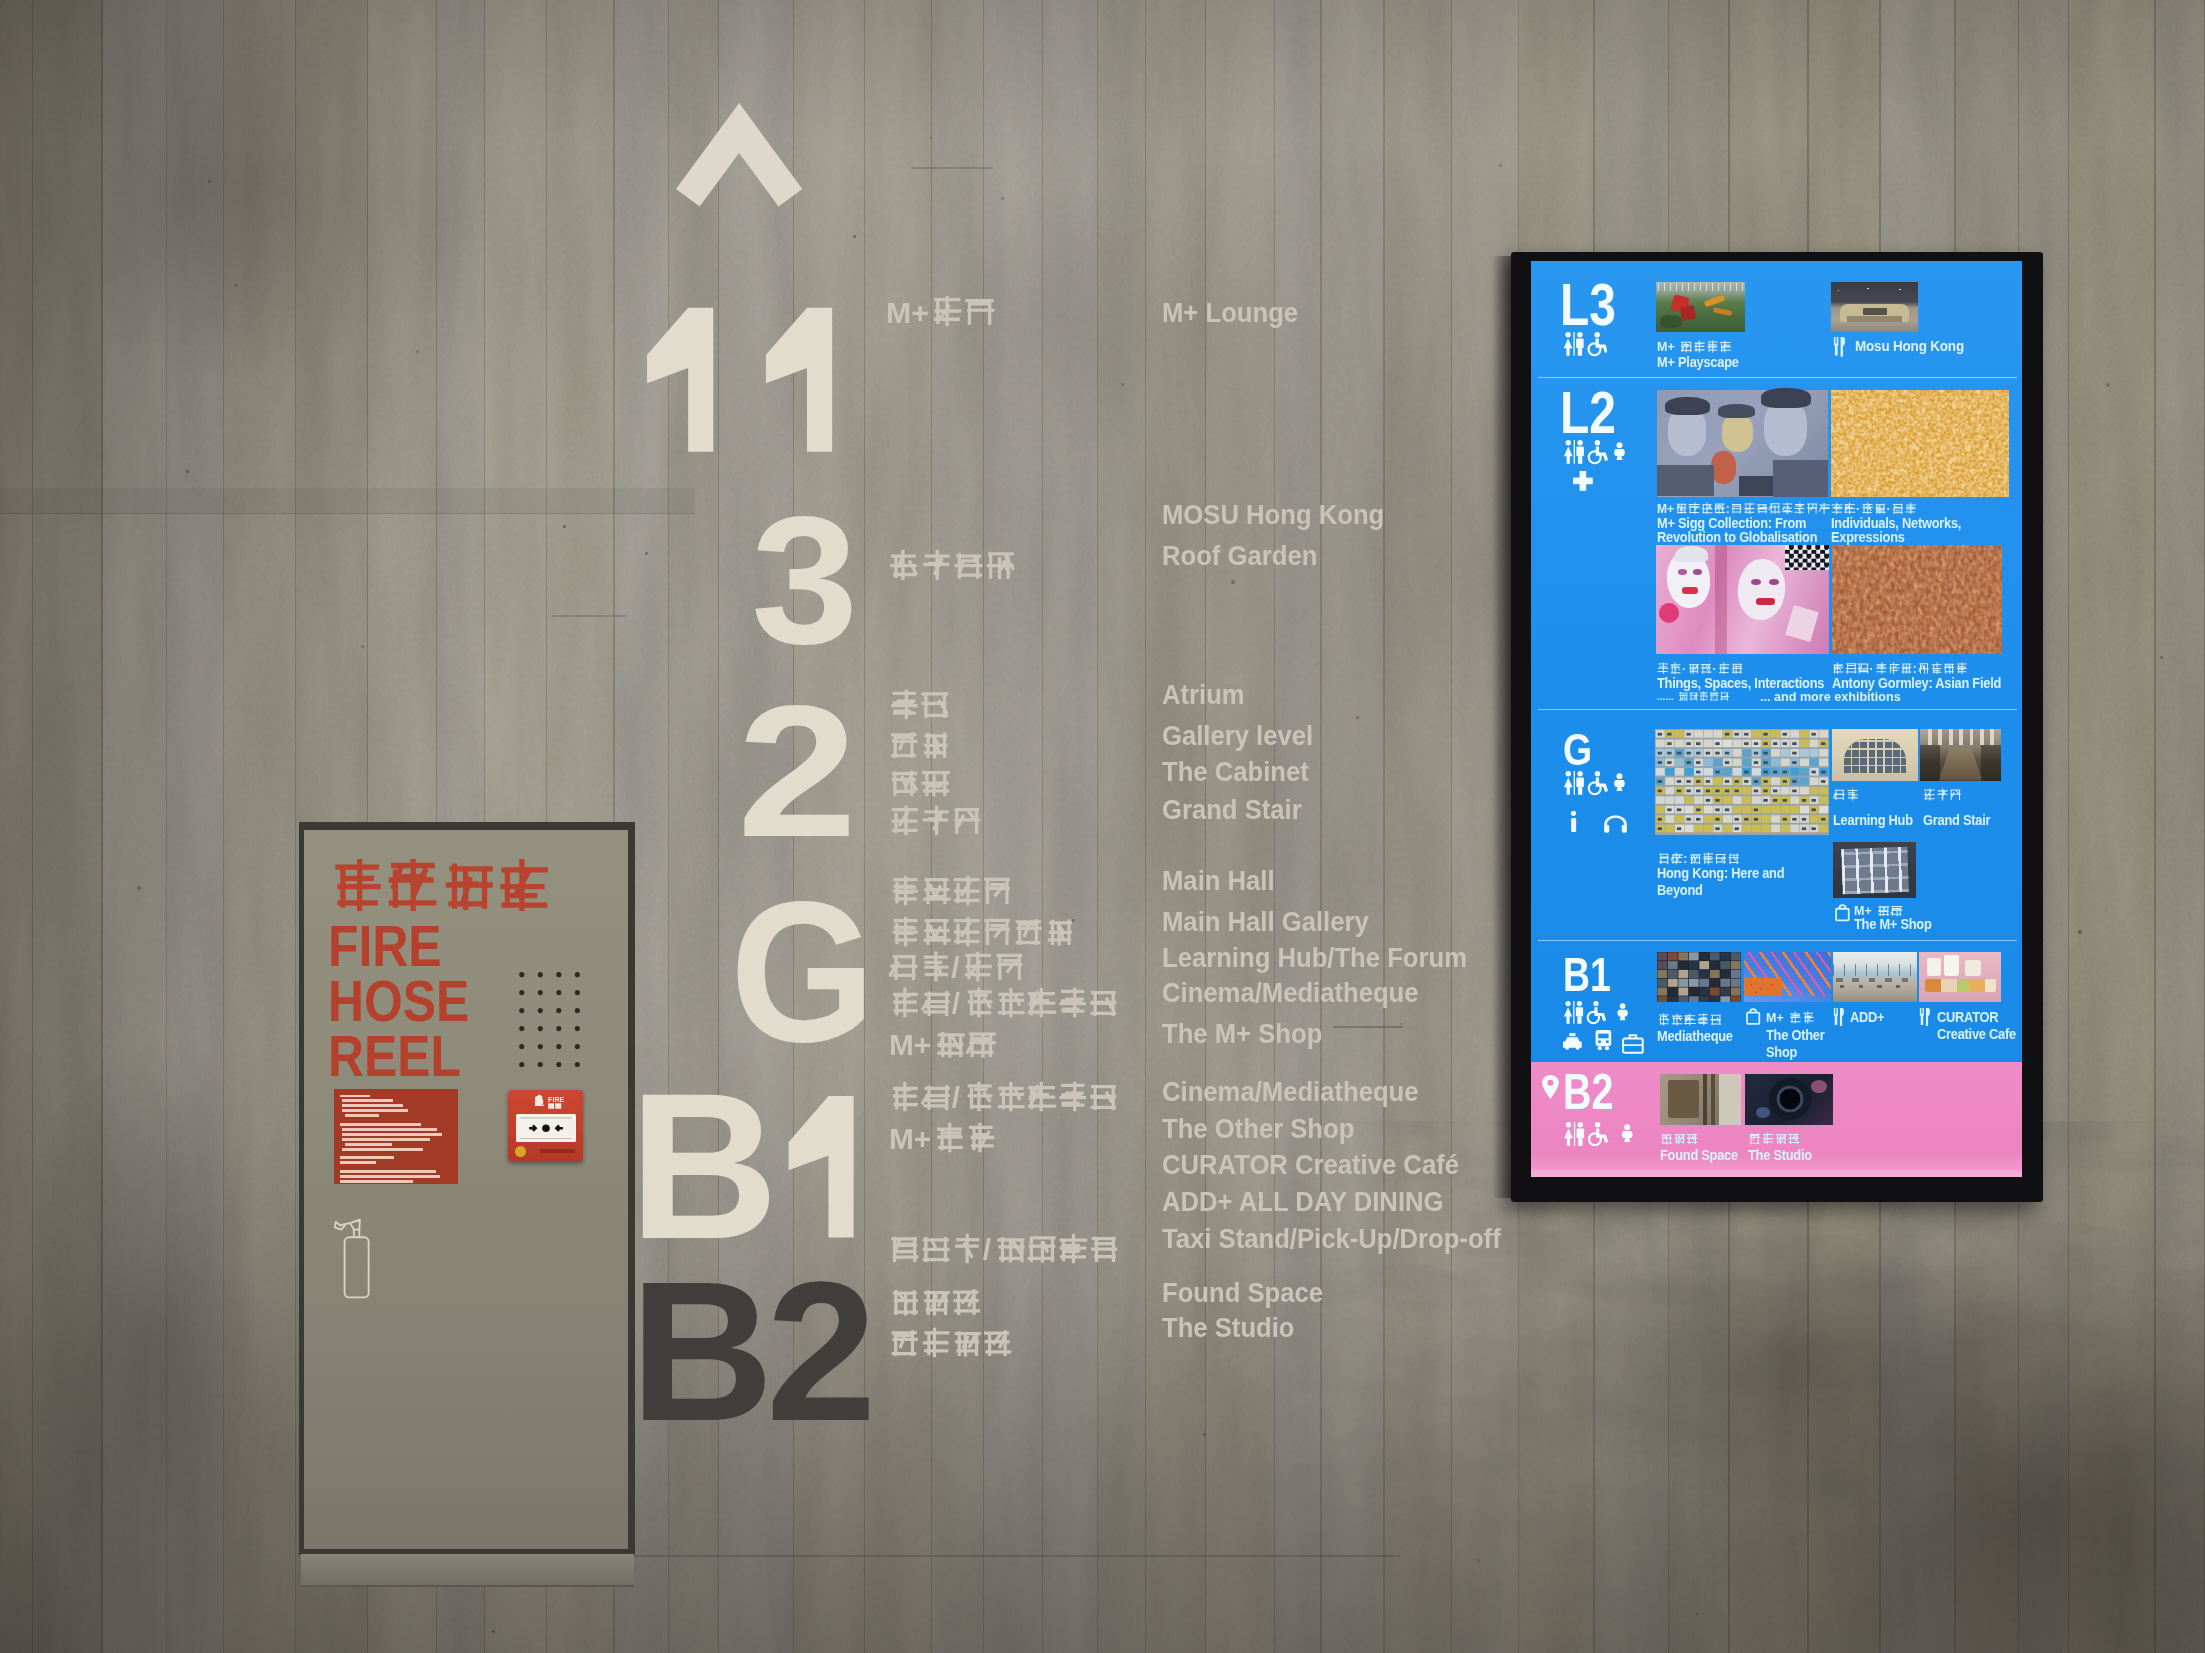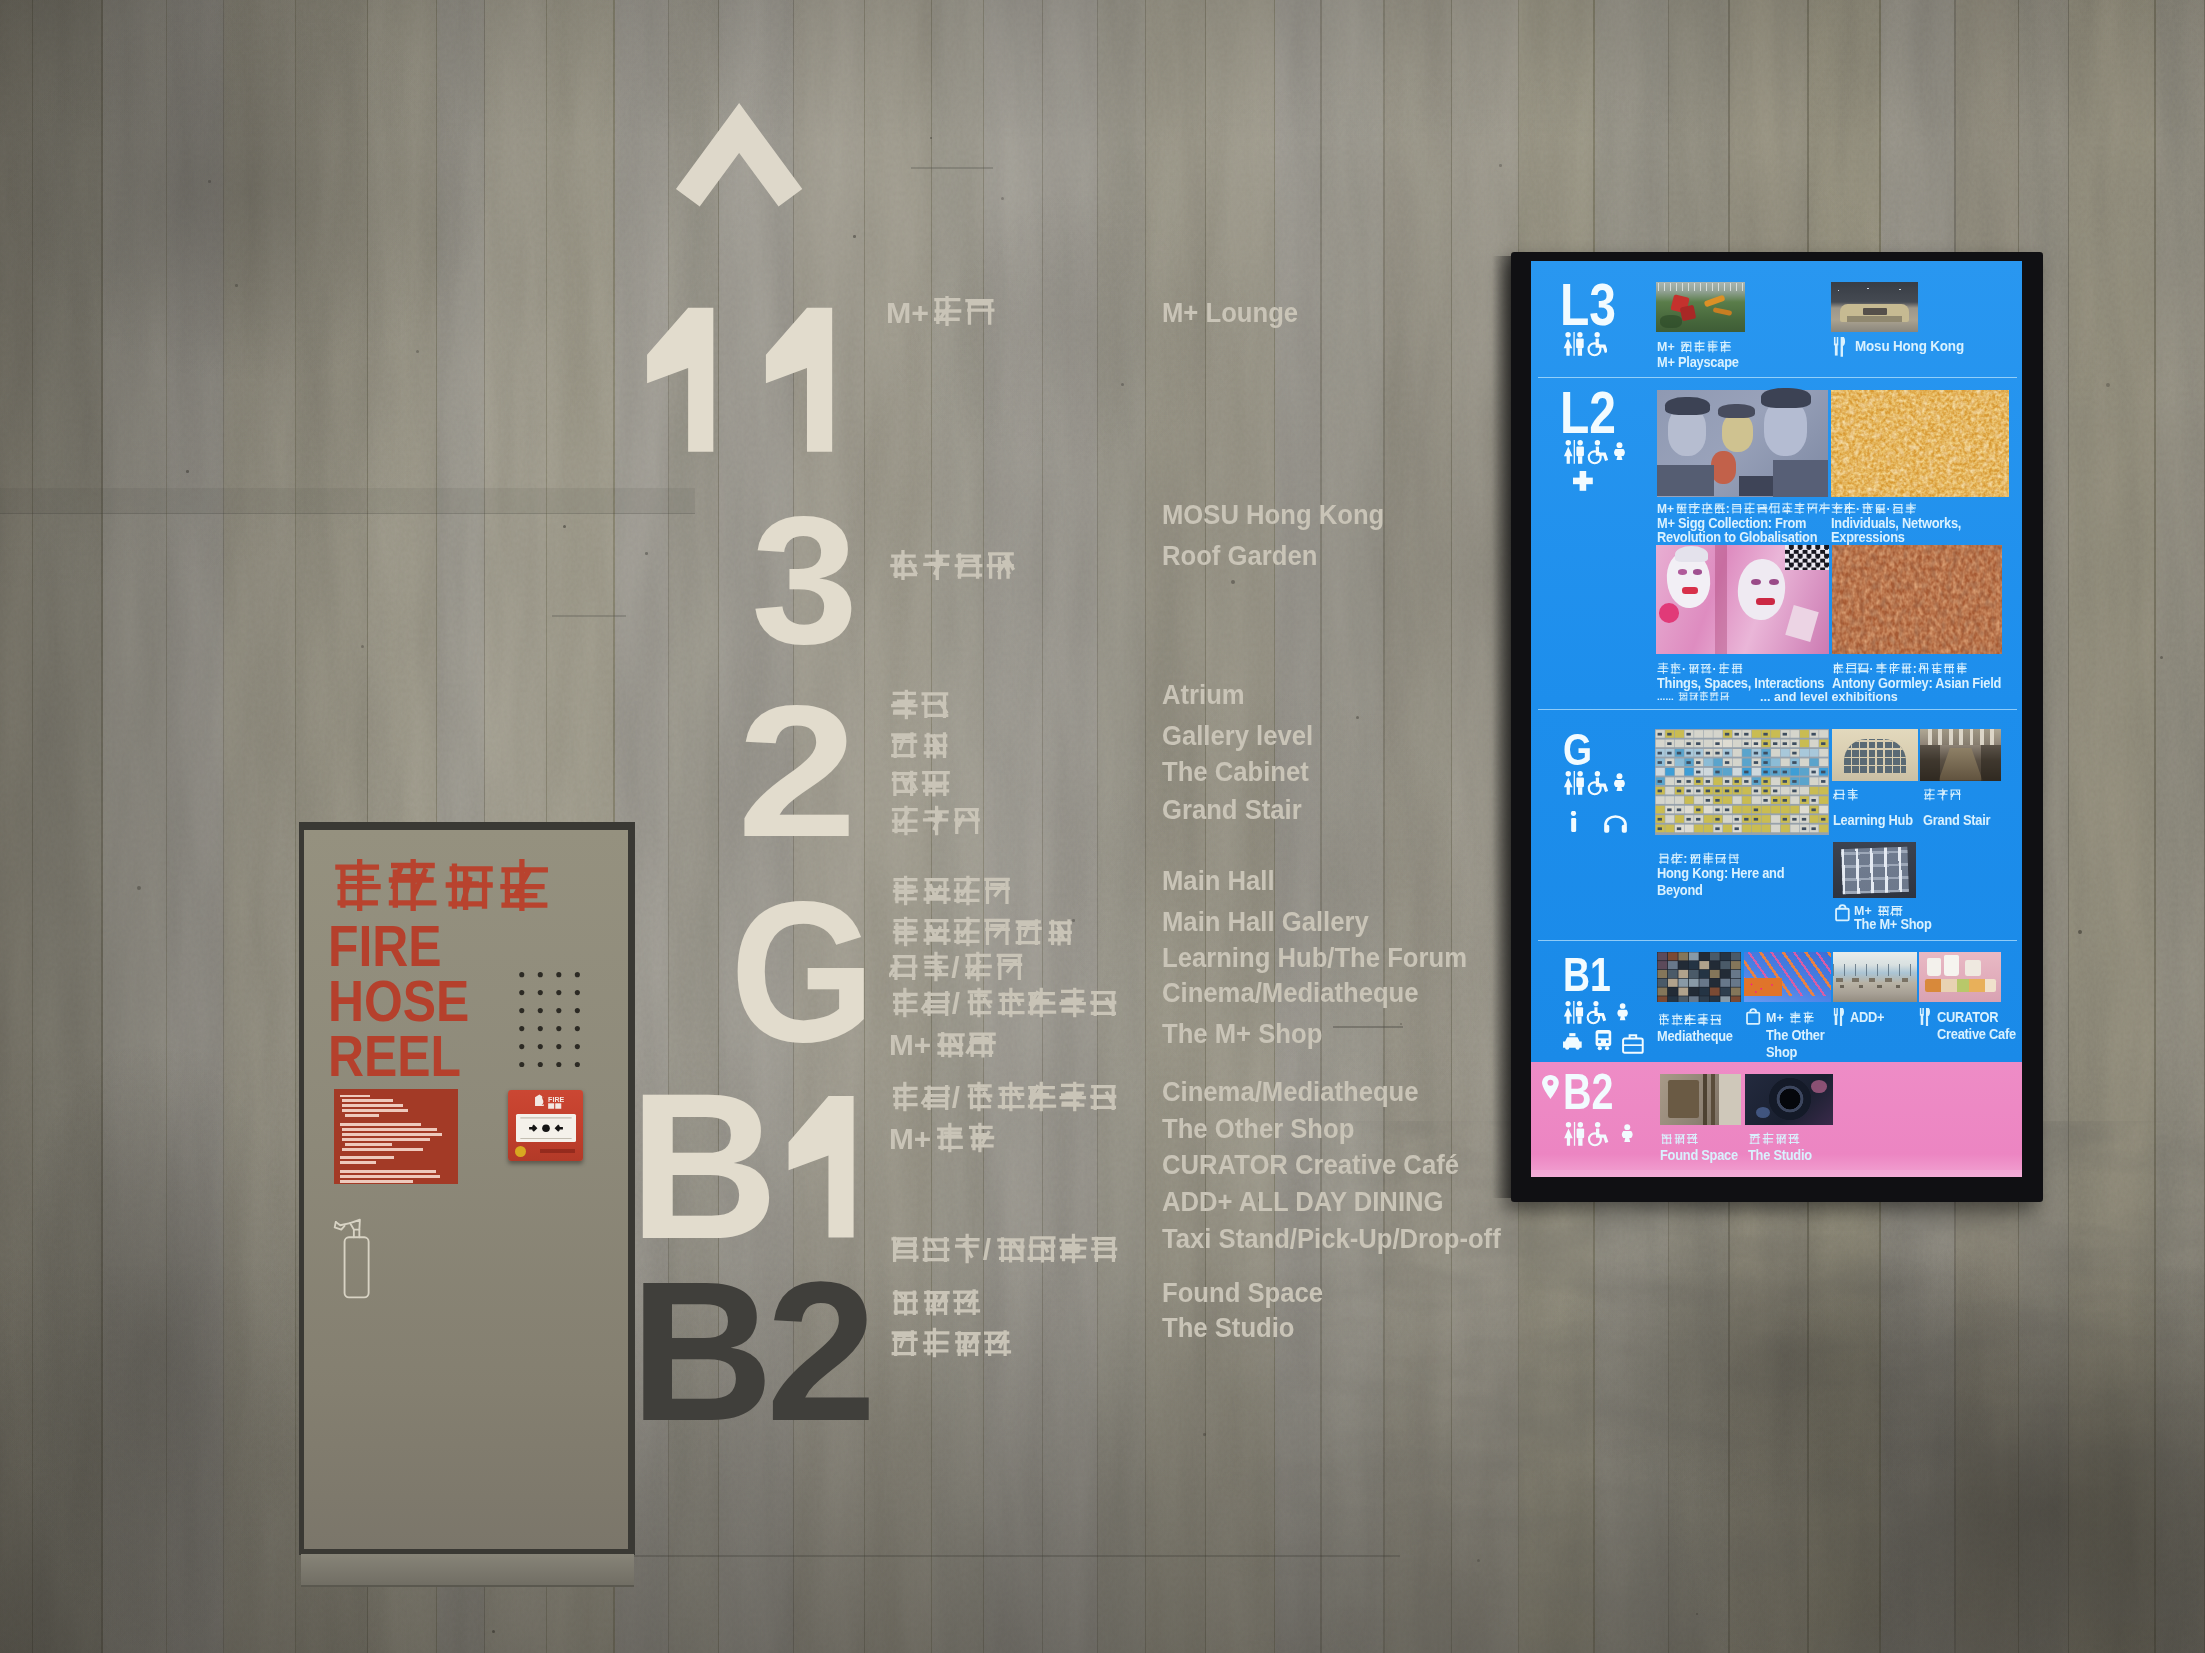--- a/index.html
+++ b/index.html
@@ -595,21 +595,21 @@
 
 <svg width="73" height="10.4" viewBox="0 0 701 100" style="position:absolute;left:1657px;top:691px;" xmlns="http://www.w3.org/2000/svg">
       <text x="0" y="88" font-family="Liberation Sans, sans-serif" font-size="96" font-weight="700" fill="#d9f1fe">......&nbsp;</text>
       <path transform="translate(201,0)" d="M11 20L84 20 M17 43L85 43 M13 86L84 86 M25 16L25 88 M85 20L85 88 M47 28L65 55 M37 70L82 70 M62 38L36 71" stroke="#d9f1fe" stroke-width="8.0" fill="none" stroke-linecap="square"></path>
       <path transform="translate(301,0)" d="M14 21L88 21 M18 45L91 45 M18 78L82 78 M25 18L25 88 M78 23L78 88 M75 36L61 72 M73 34L57 67" stroke="#d9f1fe" stroke-width="8.0" fill="none" stroke-linecap="square"></path>
       <path transform="translate(401,0)" d="M16 16L83 16 M16 48L85 48 M23 83L81 83 M47 8L47 92 M23 27L23 86 M37 27L70 27 M65 39L81 63" stroke="#d9f1fe" stroke-width="8.0" fill="none" stroke-linecap="square"></path>
       <path transform="translate(501,0)" d="M12 19L83 19 M15 40L86 40 M12 86L81 86 M20 21L20 88 M74 16L74 88 M19 27L68 27 M48 30L36 63" stroke="#d9f1fe" stroke-width="8.0" fill="none" stroke-linecap="square"></path>
       <path transform="translate(601,0)" d="M16 18L82 18 M16 52L89 52 M11 78L79 78 M19 18L19 88 M77 24L77 88 M28 56L74 56 M73 30L50 64" stroke="#d9f1fe" stroke-width="8.0" fill="none" stroke-linecap="square"></path>
     </svg>
 
-<div style="position:absolute;left:1760px;top:691px;font-size:12.6px;font-weight:700;color:#d9f1fe;letter-spacing:0px;line-height:1;white-space:nowrap;">... and level exhibitions</div>
+<div style="position:absolute;left:1760px;top:691px;font-size:12.6px;font-weight:700;color:#d9f1fe;letter-spacing:0px;line-height:1;white-space:nowrap;">... and more exhibitions</div>
 
 <div style="left:1538px;top:709px;width:479px;height:1.4px;background:rgba(215,242,255,.62)"></div>
 
 <div style="position:absolute;left:1563px;top:728px;font-size:44px;font-weight:700;color:#f2fbff;letter-spacing:0px;line-height:1;white-space:nowrap;transform:scaleX(0.85);transform-origin:0 0;">G</div>
 
 <svg style="position:absolute;left:1562px;top:771px" width="73" height="27" xmlns="http://www.w3.org/2000/svg" viewBox="0 0 134 50">
       <g transform="translate(0,0) scale(1.0000)" fill="#f2fbff">
         <circle cx="11" cy="5" r="5"></circle>
         <path d="M11 12 L19 30 H14 V44 H8 V30 H3 Z"></path>
       </g>

